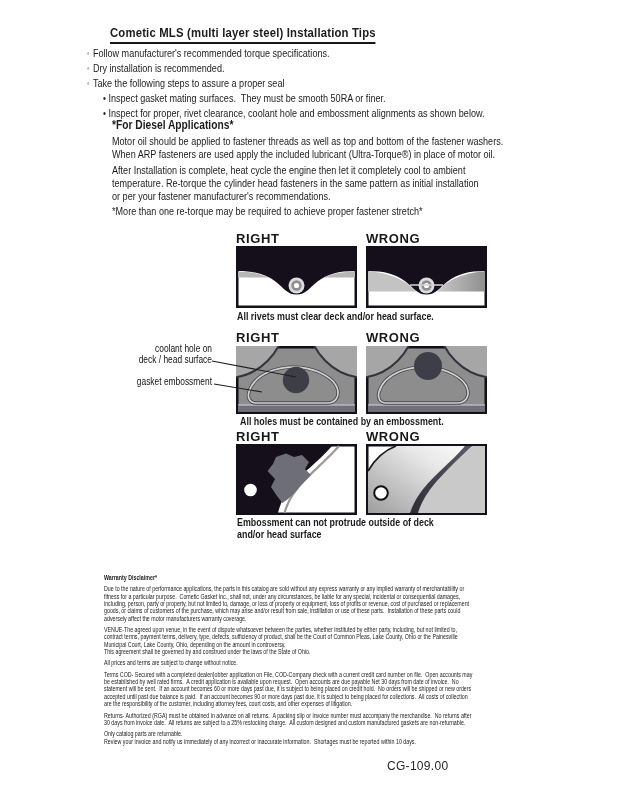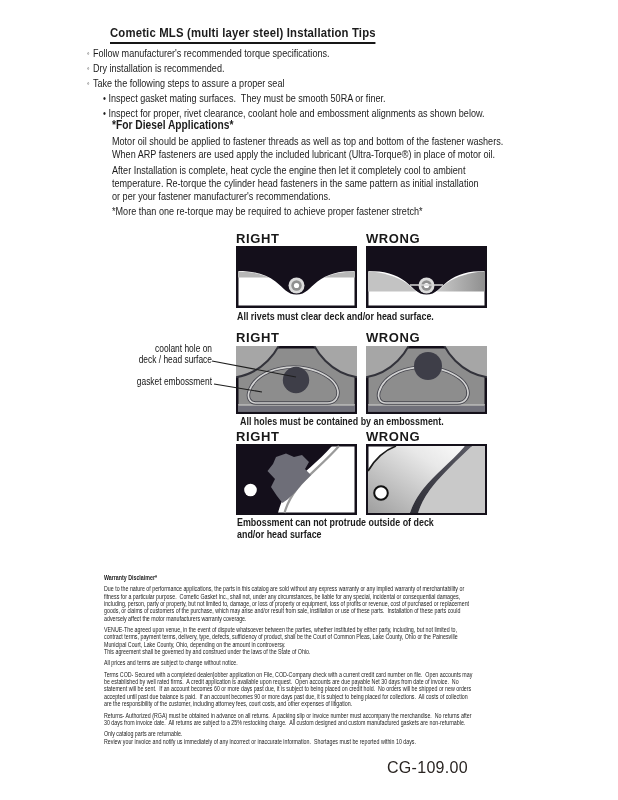--- a/index.html
+++ b/index.html
@@ -33,21 +33,21 @@
   .dcaption .ln{line-height:11.6px;}
   .sidelabel{font-size:10px;text-align:right;line-height:10.6px;color:#141414;}
 
   .dbox{display:block;}
 
   .fineprint{left:104px;top:574px;width:492px;font-size:6.3px;color:#222;}
   .fineprint .fp-h{font-weight:700;margin-bottom:4px;line-height:7.35px;}
   .fineprint .fp-p{margin-bottom:4px;}
   .fineprint .fp-ln{line-height:7.35px;white-space:pre;}
 
-  .pagecode{left:387px;top:759px;font-size:16px;letter-spacing:0.3px;color:#2a2522;}
+  .pagecode{left:387px;top:759px;font-size:12px;letter-spacing:0.3px;color:#2a2522;}
 </style>
 </head>
 <body>
 
 <div class="page">
 
   <div class="abs title cond pre">Cometic MLS (multi layer steel) Installation Tips</div>
 
   <div class="abs bullets cond">
     <div class="bullet l1"><span class="mk1">◦</span><span>Follow manufacturer's recommended torque specifications.</span></div>

